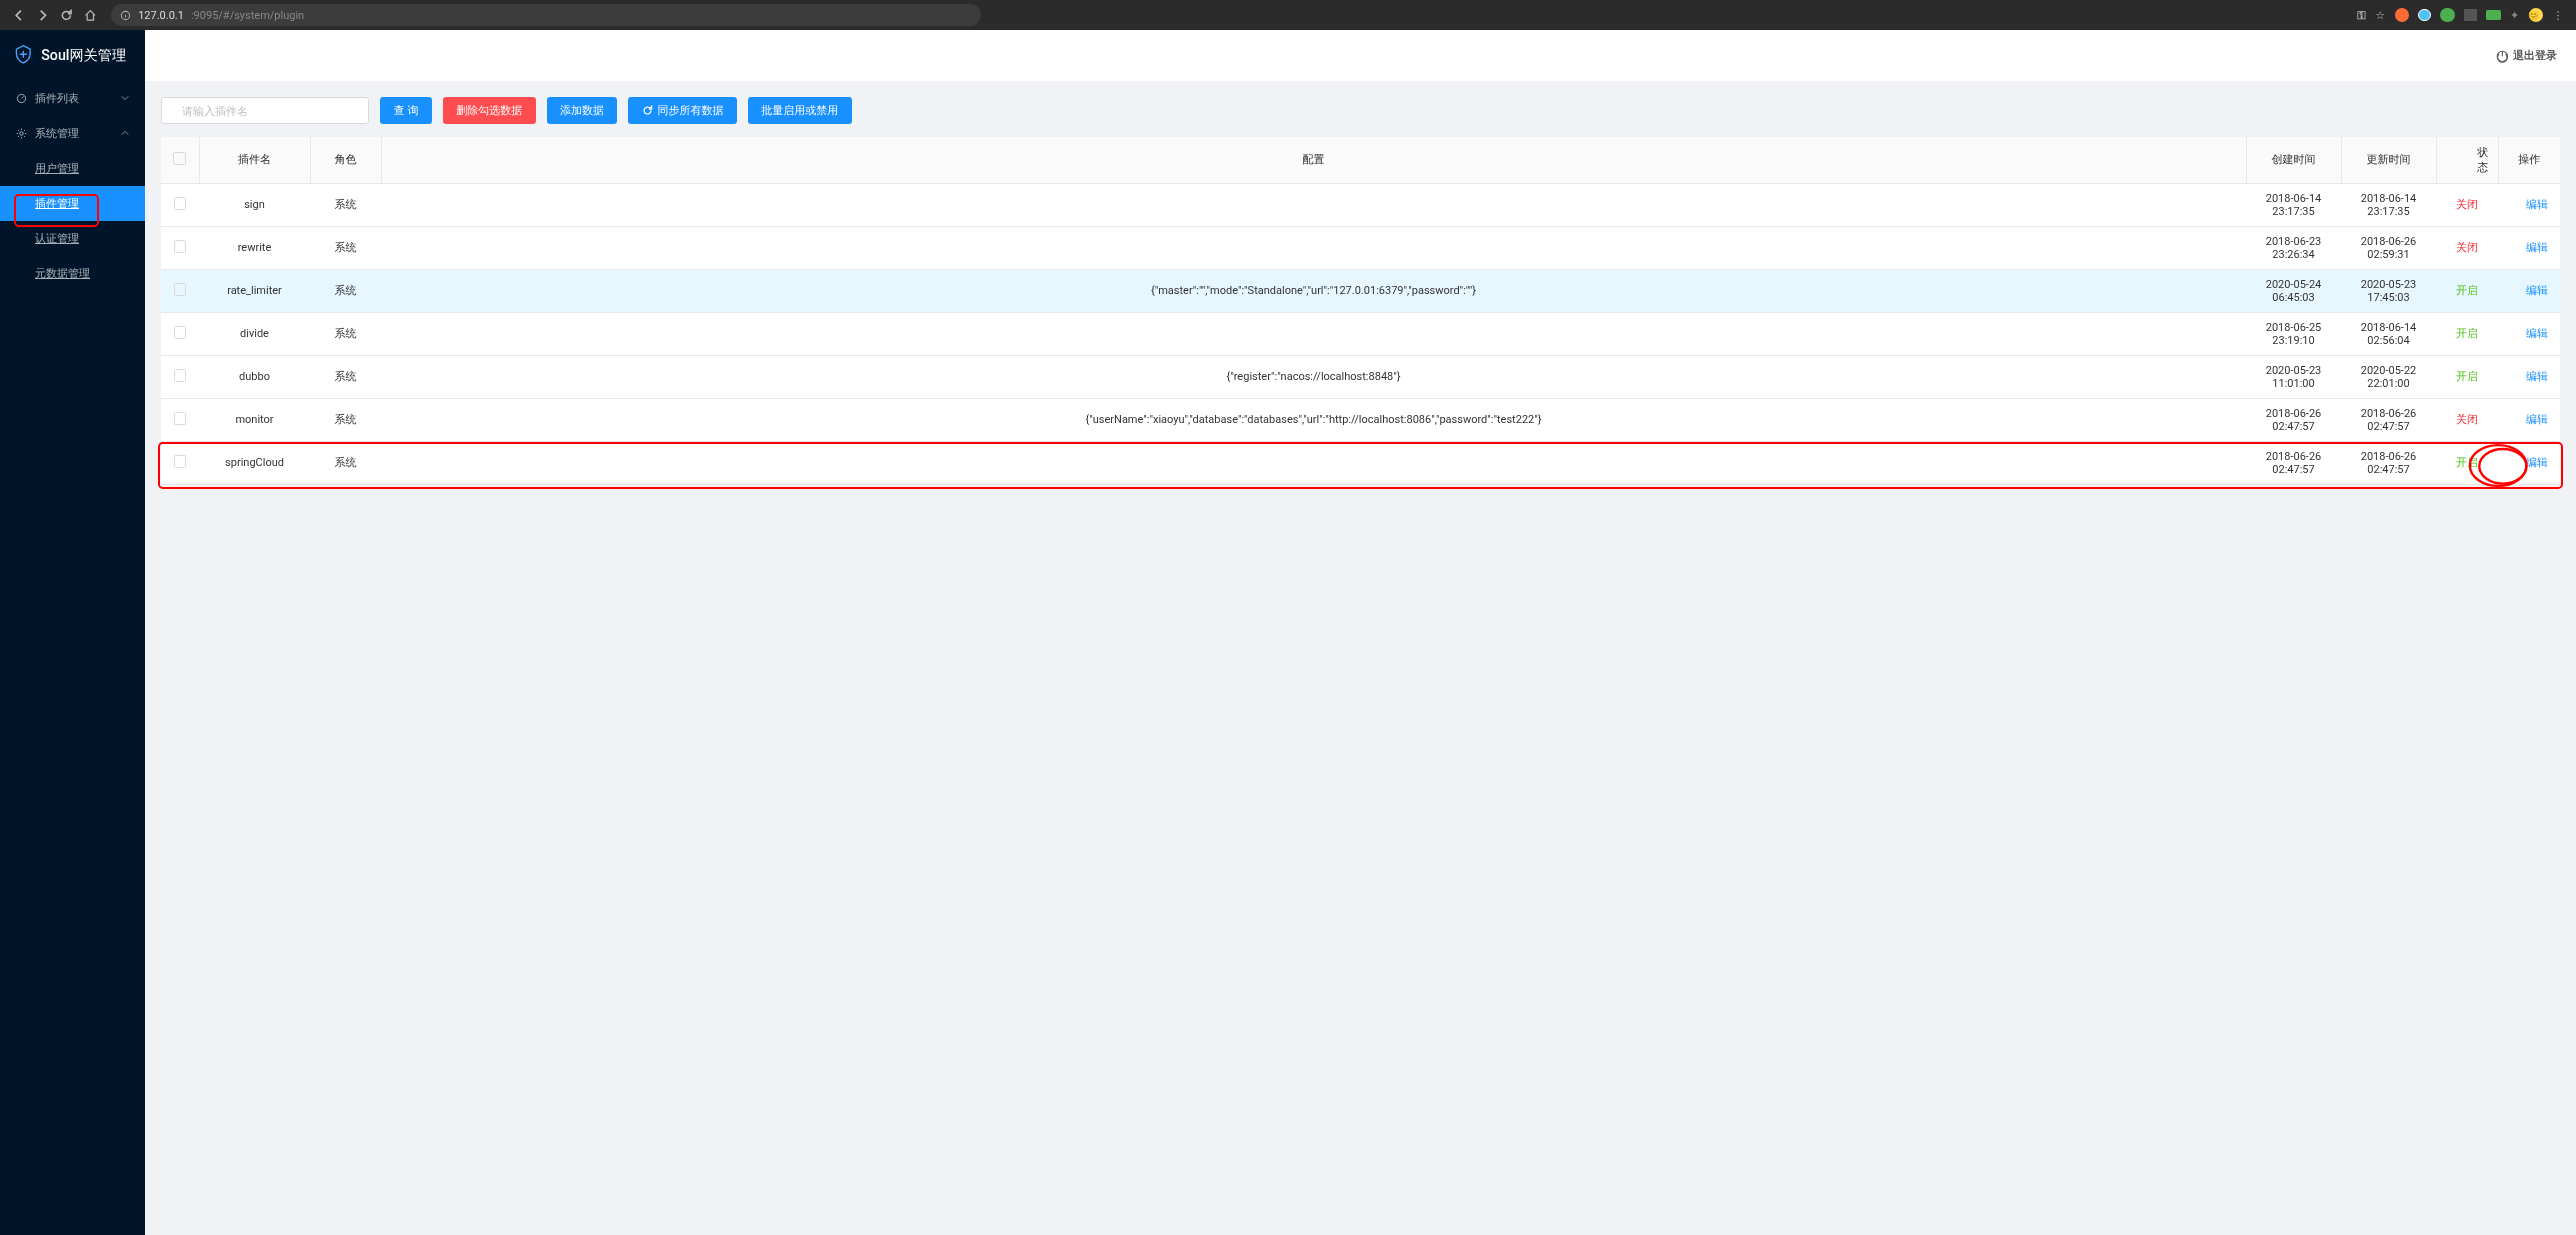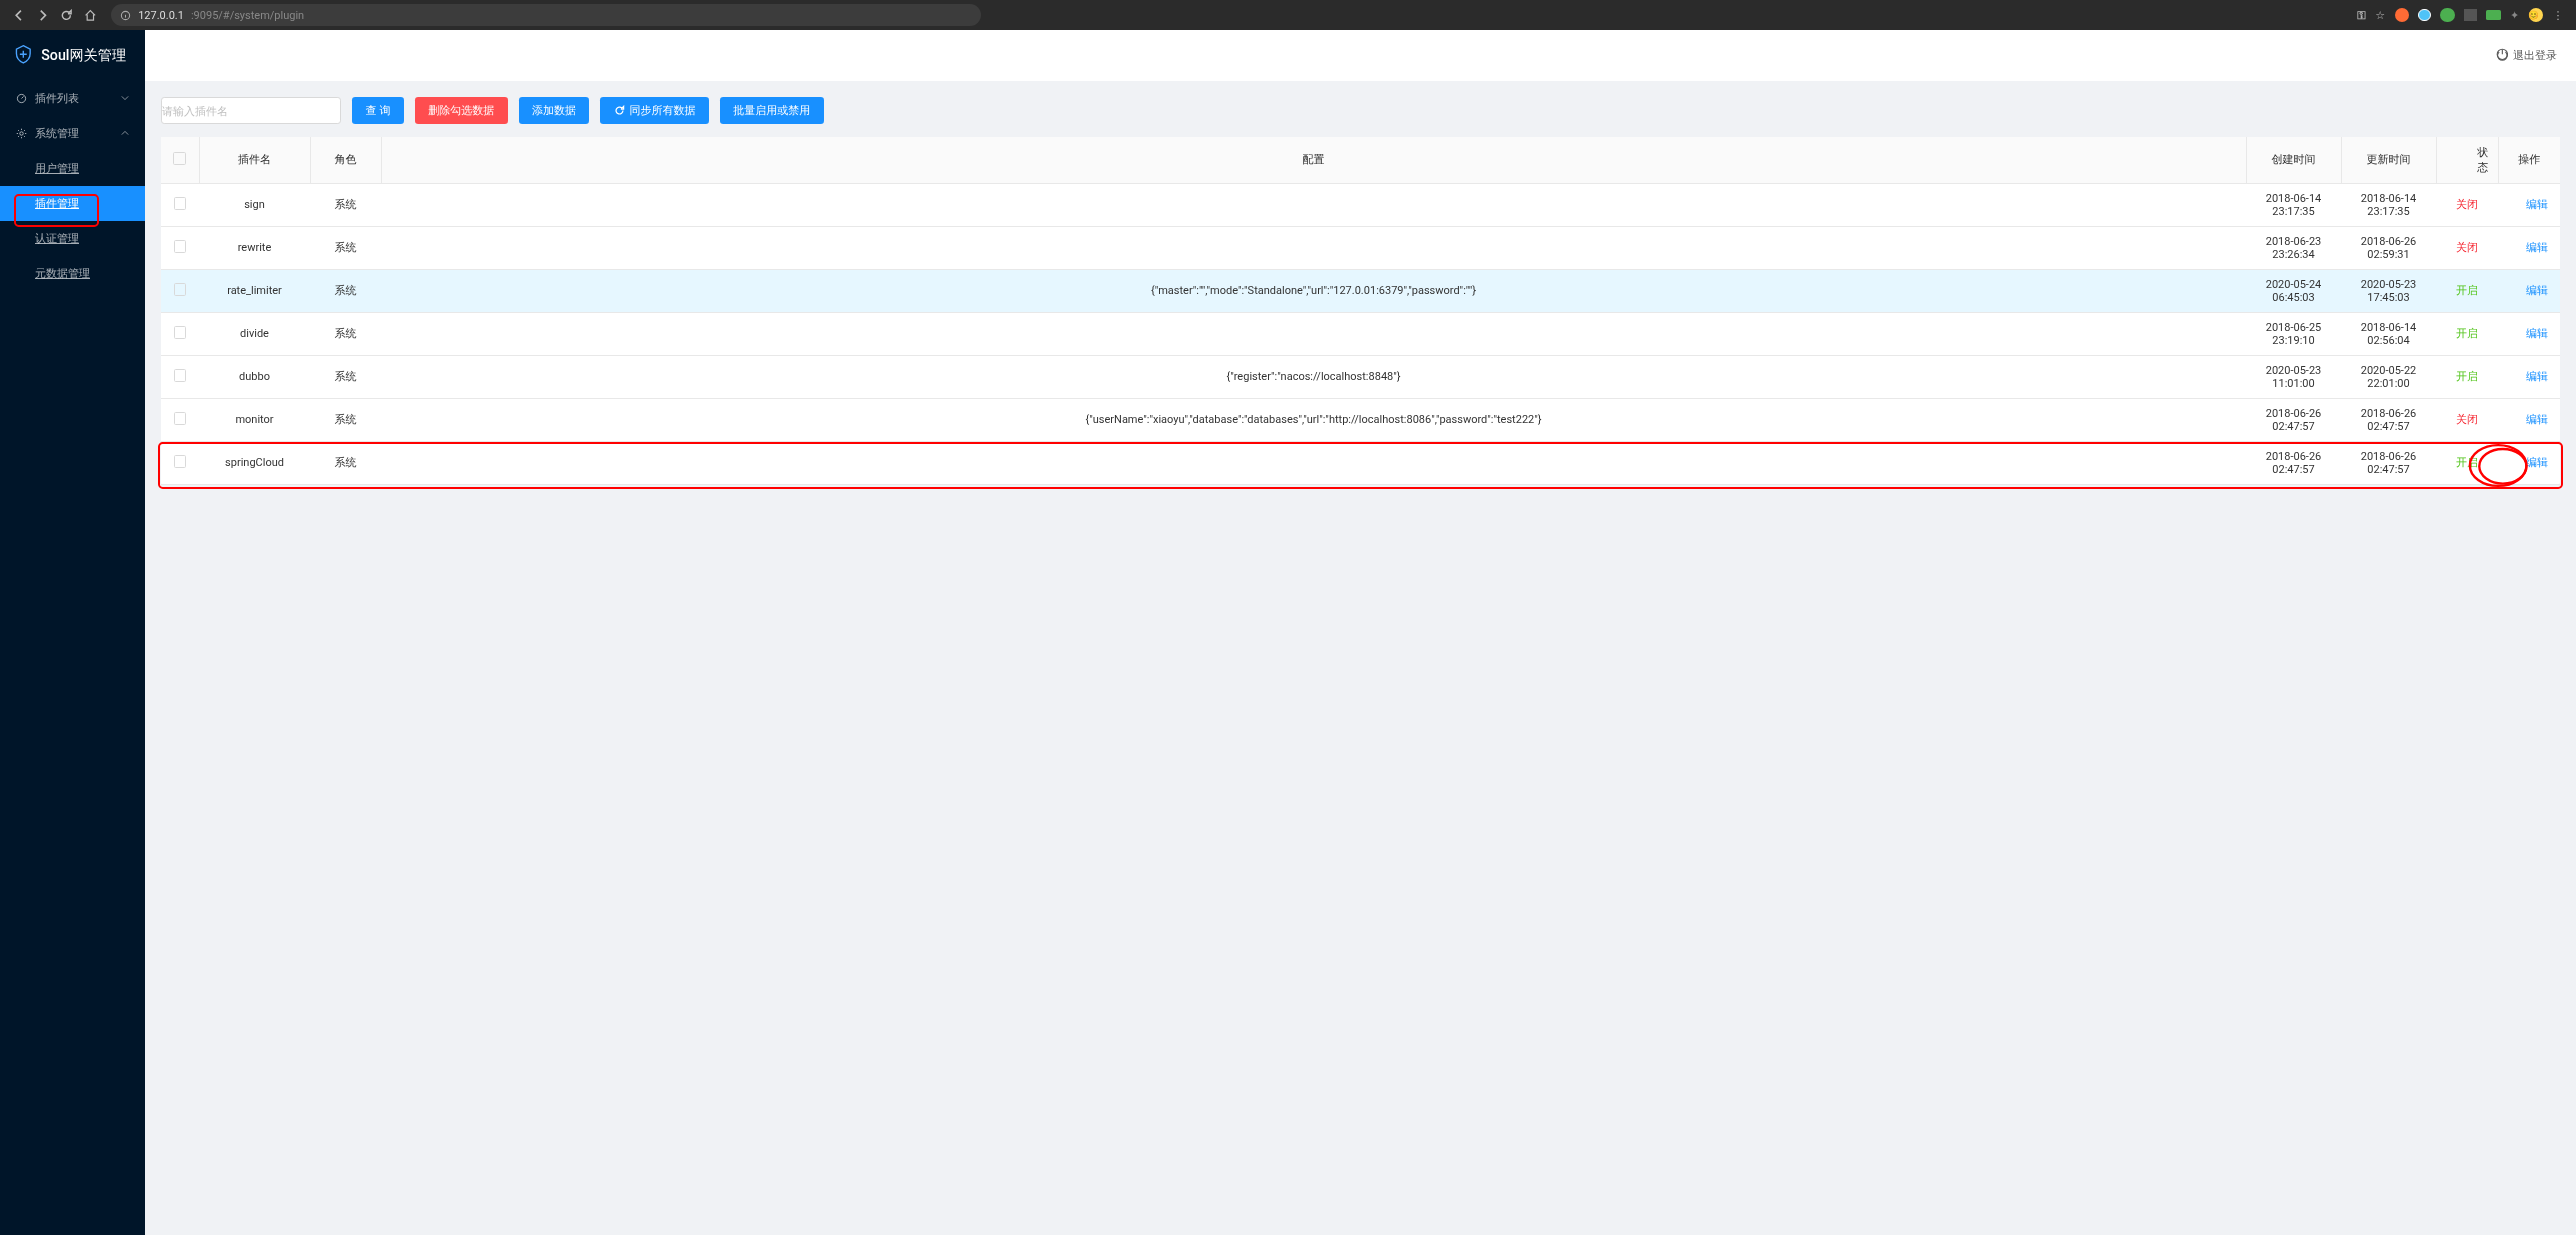--- a/index.html
+++ b/index.html
@@ -150,42 +150,43 @@
       display: flex;
       align-items: center;
       justify-content: flex-end;
       padding: 0 19px;
       gap: 6.3px;
     }
     .logout {
       color: #595959;
       cursor: pointer;
       display: flex;
-      align-items: flex-start;
+      align-items: flex-end;
       gap: 4.7px;
+      font-weight: bold;
     }
     
     .content {
       padding: 16px;
       position: relative;
     }
     
     
     .toolbar {
       display: flex;
       gap: 11px;
       margin-bottom: 12.7px;
       align-items: center;
     }
     .search-input {
       height: 27px;
-      width: 180px;
+      width: 208px;
       border: 0.8px solid #d9d9d9;
       border-radius: 3.2px;
-      padding: 0 0;
+      padding: 0 20px;
       font-size: 11px;
       outline: none;
     }
     .search-input::placeholder {
       color: #bfbfbf;
     }
     .btn {
       height: 27px;
       padding: 0 13.4px;
       border: none;

